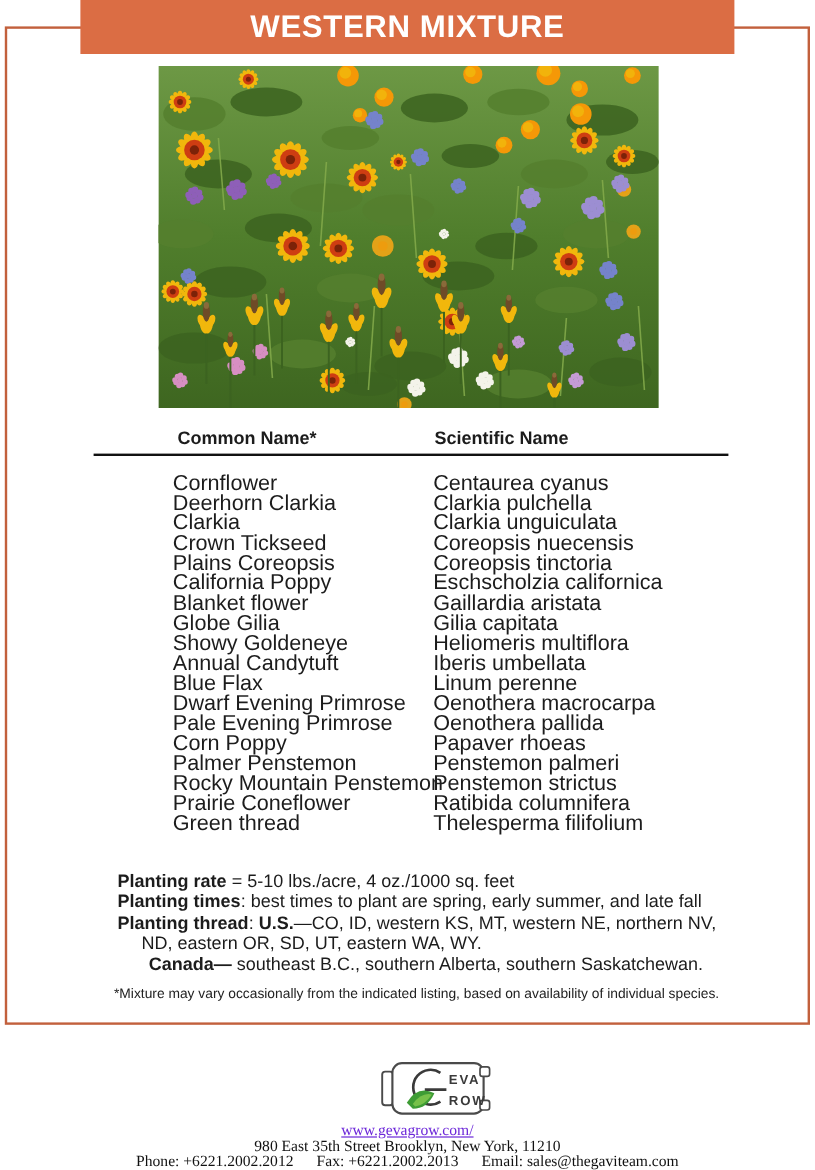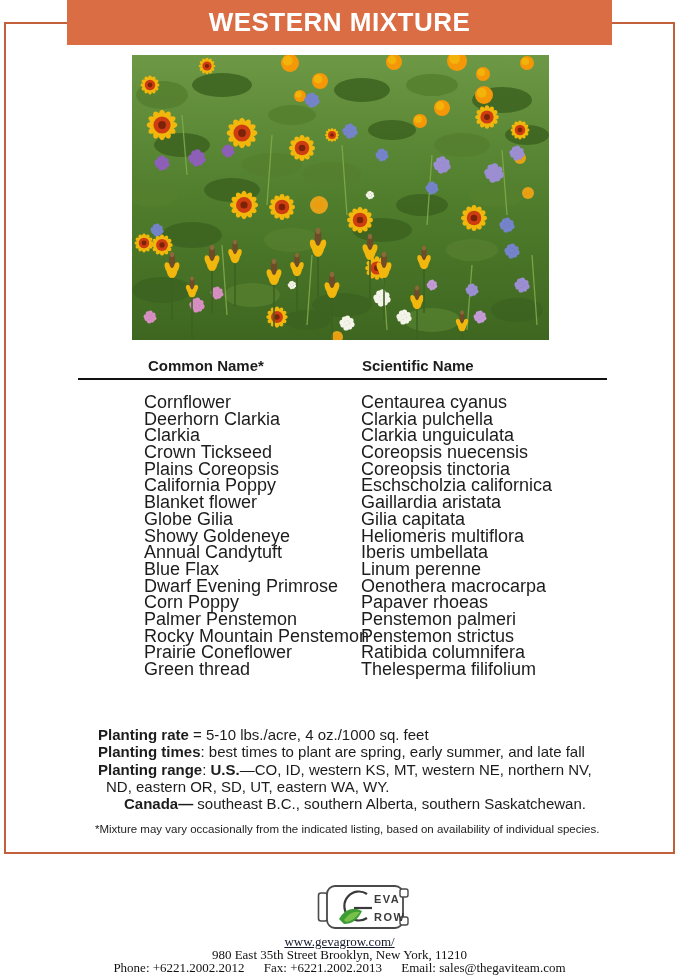--- a/index.html
+++ b/index.html
@@ -21,21 +21,21 @@
   .trow .c2{position:absolute;left:361px;white-space:nowrap;text-align:right;}
   .planting{position:absolute;left:98px;top:726px;width:565px;font-size:15px;
             line-height:17.3px;z-index:2;}
   .planting .pline{white-space:nowrap;}
   .planting b{font-weight:bold;}
   .footnote{position:absolute;left:95px;top:823px;font-size:11.5px;color:#222;z-index:2;}
   .logo{position:absolute;left:297px;top:881px;width:96px;height:52px;z-index:2;padding-left:20px;}
   .serifline{position:absolute;left:0;width:679px;text-align:center;
              font-family:"Liberation Serif",serif;font-size:13px;color:#111;z-index:2;}
   .weblink{top:934px;}
-  .weblink a{color:#0f172a;text-decoration:underline;cursor:pointer;}
+  .weblink a{color:#6d28d9;text-decoration:underline;cursor:pointer;}
   .address{top:947px;}
   .contact{top:960px;}
   .contact span{margin:0 8px;white-space:nowrap;}
 </style>
 </head>
 <body>
 
 <div class="frame"></div>
 
 <div class="banner">
@@ -705,20 +705,24 @@
     </div>
     <div class="trow">
       <span class="c1">Blue Flax</span>
       <span class="c2">Linum perenne</span>
     </div>
     <div class="trow">
       <span class="c1">Dwarf Evening Primrose</span>
       <span class="c2">Oenothera macrocarpa</span>
     </div>
     <div class="trow">
+      <span class="c1">Pale Evening Primrose</span>
+      <span class="c2">Oenothera pallida</span>
+    </div>
+    <div class="trow">
       <span class="c1">Corn Poppy</span>
       <span class="c2">Papaver rhoeas</span>
     </div>
     <div class="trow">
       <span class="c1">Palmer Penstemon</span>
       <span class="c2">Penstemon palmeri</span>
     </div>
     <div class="trow">
       <span class="c1">Rocky Mountain Penstemon</span>
       <span class="c2">Penstemon strictus</span>
@@ -729,22 +733,22 @@
     </div>
     <div class="trow">
       <span class="c1">Green thread</span>
       <span class="c2">Thelesperma filifolium</span>
     </div>
   </div>
 
 <div class="planting" id="planting-block">
     <div class="pline" style="margin-left: 0px;"><b>Planting rate</b><span> = 5-10 lbs./acre, 4 oz./1000 sq. feet</span></div>
     <div class="pline" style="margin-left: 0px;"><b>Planting times</b><span>: best times to plant are spring, early summer, and late fall</span></div>
-    <div class="pline" style="margin-left: 0px;"><b>Planting range</b><span>: </span><b>U.S.</b><span>—CO, ID, western KS, MT, western NE, northern NV,</span></div>
-    <div class="pline" style="margin-left: 8px;"><span>ND, eastern OR, SD, UT, eastern WA, WY.</span></div>
+    <div class="pline" style="margin-left: 0px;"><b>Planting thread</b><span>: </span><b>U.S.</b><span>—CO, ID, western KS, MT, western NE, northern NV,</span></div>
+    <div class="pline" style="margin-left: 20px;"><span>ND, eastern OR, SD, UT, eastern WA, WY.</span></div>
     <div class="pline" style="margin-left: 26px;"><b>Canada—</b><span> southeast B.C., southern Alberta, southern Saskatchewan.</span></div>
   </div>
 
 <div class="footnote">*Mixture may vary occasionally from the indicated listing, based on availability of individual species.</div>
 
 <div class="logo">
   <svg viewBox="0 0 96 52">
     <rect x="1.5" y="12" width="9" height="28" rx="2.5" fill="#ffffff" stroke="#4a4a4a" stroke-width="1.6"></rect>
     <rect x="10" y="5" width="76" height="42" rx="8" fill="#ffffff" stroke="#4a4a4a" stroke-width="1.8"></rect>
     <rect x="83" y="8" width="8" height="8" rx="2" fill="#ffffff" stroke="#4a4a4a" stroke-width="1.4"></rect>

